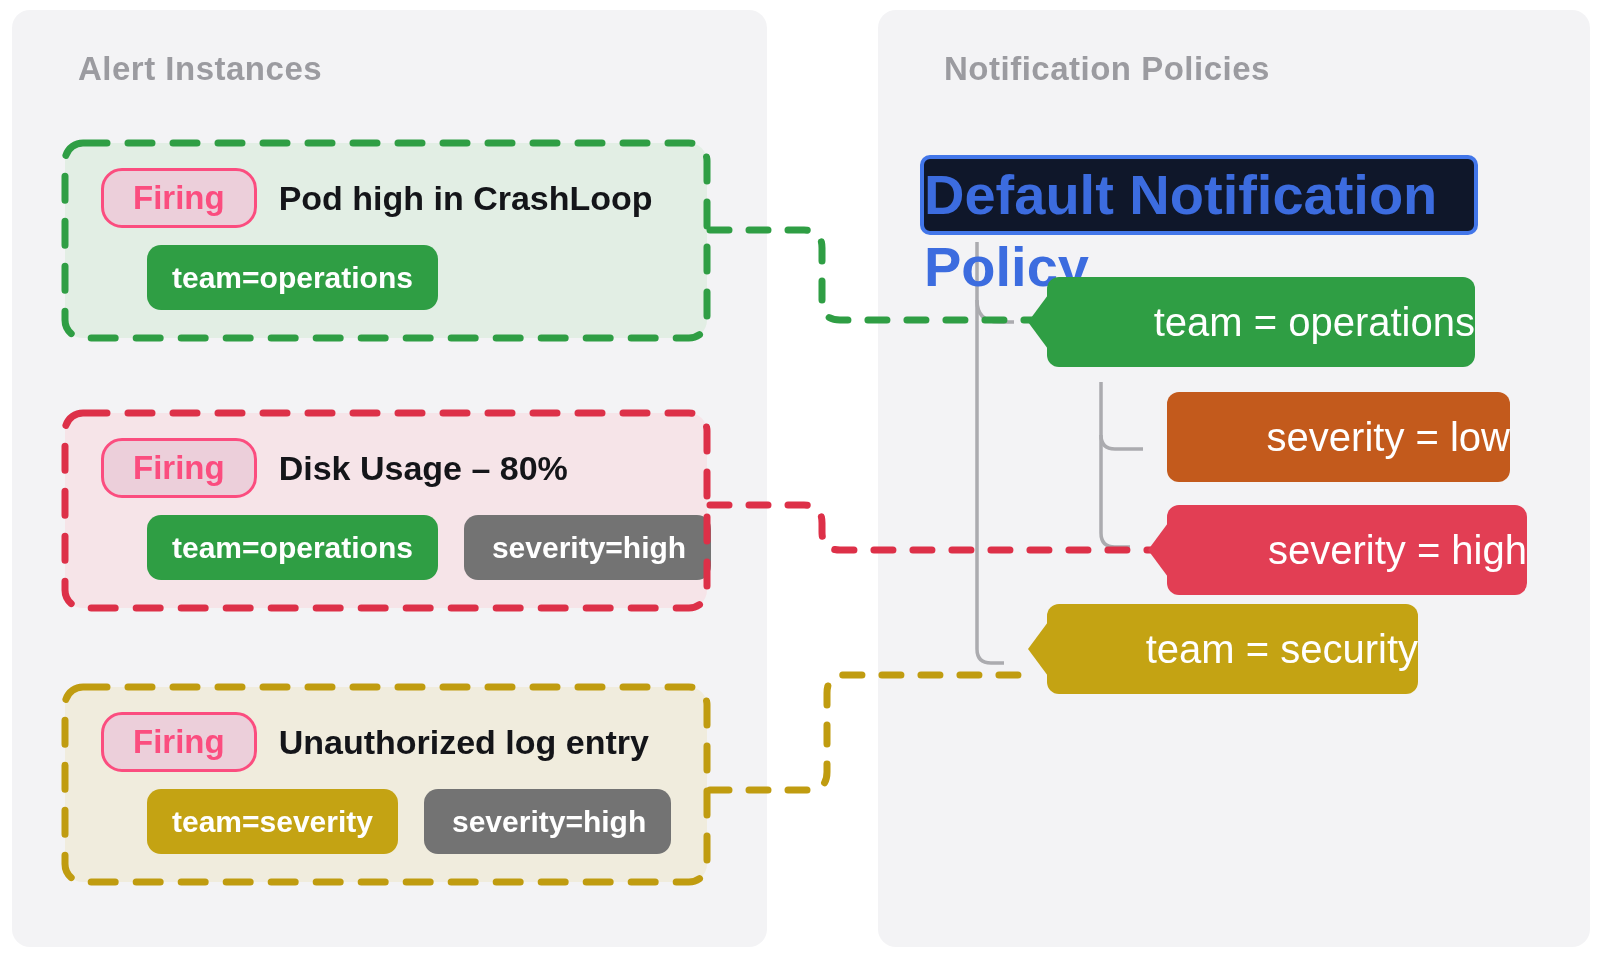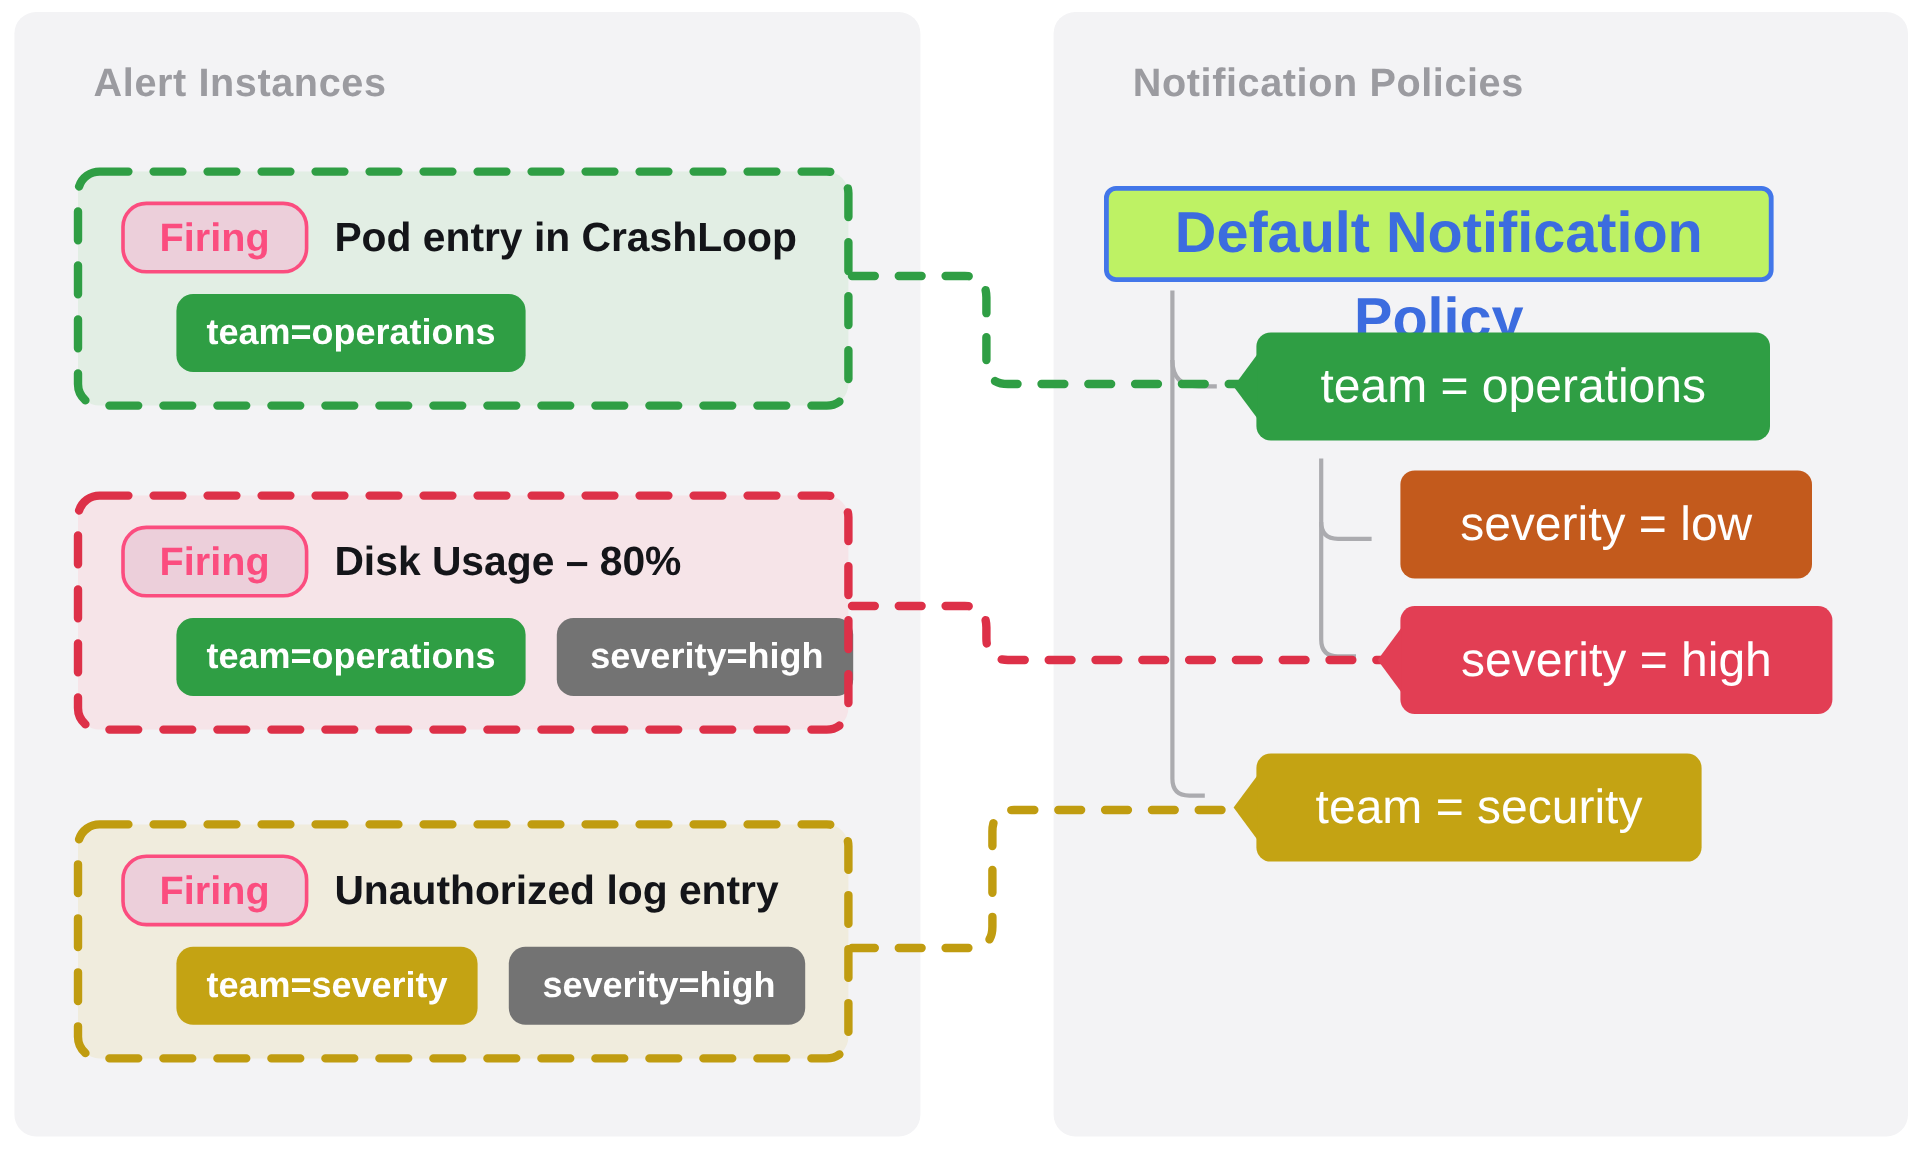--- a/index.html
+++ b/index.html
@@ -29,48 +29,48 @@
           color:#ffffff; font-size:30px; font-weight:700; white-space:nowrap; }
   .chip-green { background:#2f9e44; }
   .chip-red   { background:#737373;padding-left:28px; }
   .chip-gold  { background:#c4a313; }
 
   
   .overlay { position:absolute; left:0; top:0; z-index:5; pointer-events:none; }
 
   
   .policy-root { position:absolute; left:920px; top:155px; width:558px; height:80px; z-index:10;
-                 background:#bef264; border:4px solid #4276e9; border-radius:10px;
-                 color:#3c6cdf; font-size:48px; font-weight:700; text-align:center; line-height:72px; }
+                 background:#0f172a; border:4px solid #4276e9; border-radius:10px;
+                 color:#3c6cdf; font-size:56px; font-weight:700; text-align:left; line-height:72px; }
   .pnode { position:absolute; height:90px; border-radius:12px; z-index:10; color:#fff;
-           font-size:40px; font-weight:500; display:flex; align-items:center; justify-content:center; white-space:nowrap; }
+           font-size:40px; font-weight:500; display:flex; align-items:center; justify-content:flex-end; white-space:nowrap; }
   .pnode.notched::before { content:""; position:absolute; left:-19px; top:50%; transform:translateY(-50%);
            width:0; height:0; border-top:27px solid transparent; border-bottom:27px solid transparent; }
   .pn-operations { left:1047px; top:277px; width:428px; background:#2f9e44; }
   .pn-operations::before { border-right:20px solid #2f9e44; }
   .pn-low  { left:1167px; top:392px; width:343px; background:#c35a1c; }
   .pn-high { left:1167px; top:505px; width:360px; background:#e23e54; }
   .pn-high::before { border-right:20px solid #e23e54; }
-  .pn-security { left:1047px; top:628px; width:371px; background:#c4a313; }
+  .pn-security { left:1047px; top:604px; width:371px; background:#c4a313; }
   .pn-security::before { border-right:20px solid #c4a313; }
 </style>
 </head>
 <body>
 
 <div class="stage">
 
   <div class="panel panel-left"></div>
   <div class="panel panel-right"></div>
   <div class="panel-title l">Alert Instances</div>
   <div class="panel-title r">Notification Policies</div>
 
   <div class="card card-crashloop">
     <div class="card-row1">
       <span class="firing-badge">Firing</span>
-      <span class="card-title">Pod entry in CrashLoop</span>
+      <span class="card-title">Pod high in CrashLoop</span>
     </div>
     <div class="card-row2">
       <span class="chip chip-green">team=operations</span>
     </div>
   </div>
 
   <div class="card card-disk">
     <div class="card-row1">
       <span class="firing-badge">Firing</span>
       <span class="card-title">Disk Usage – 80%</span>

